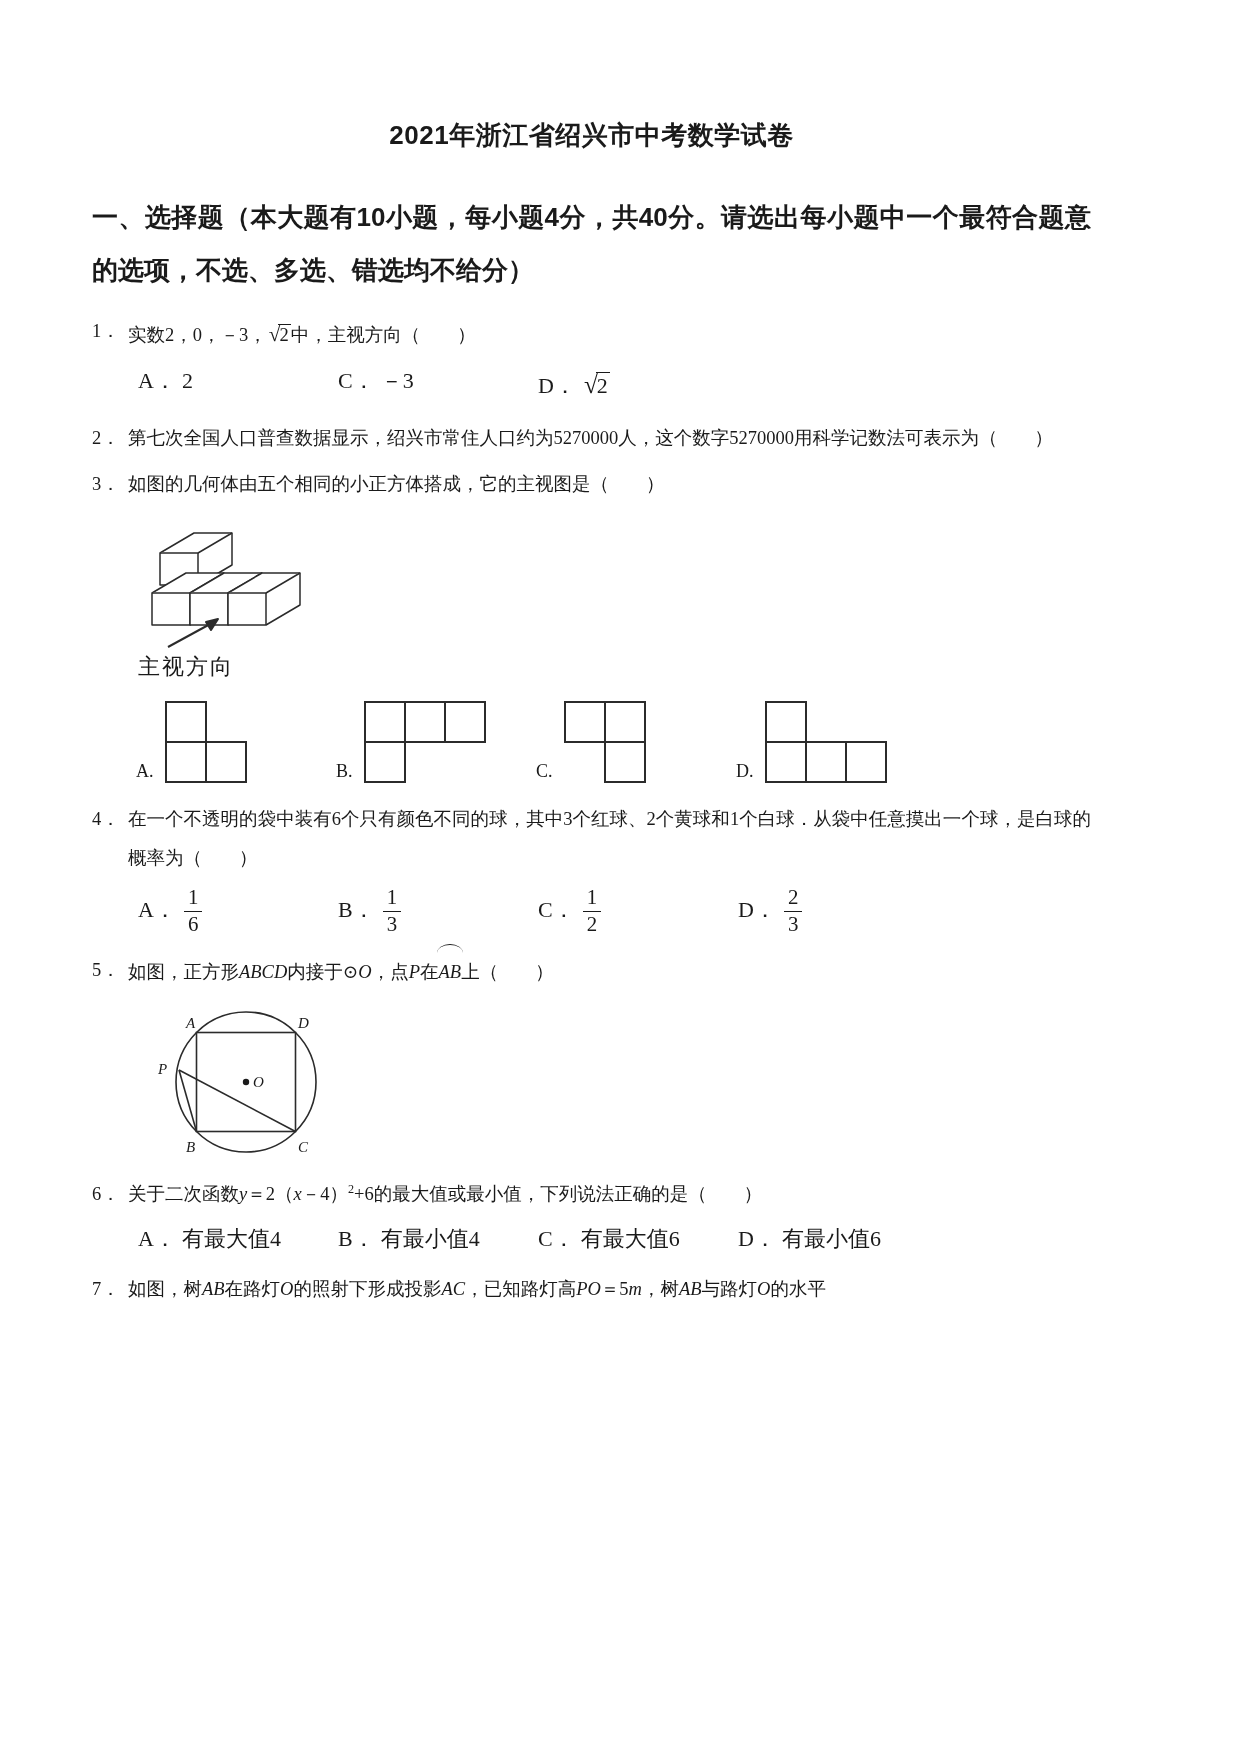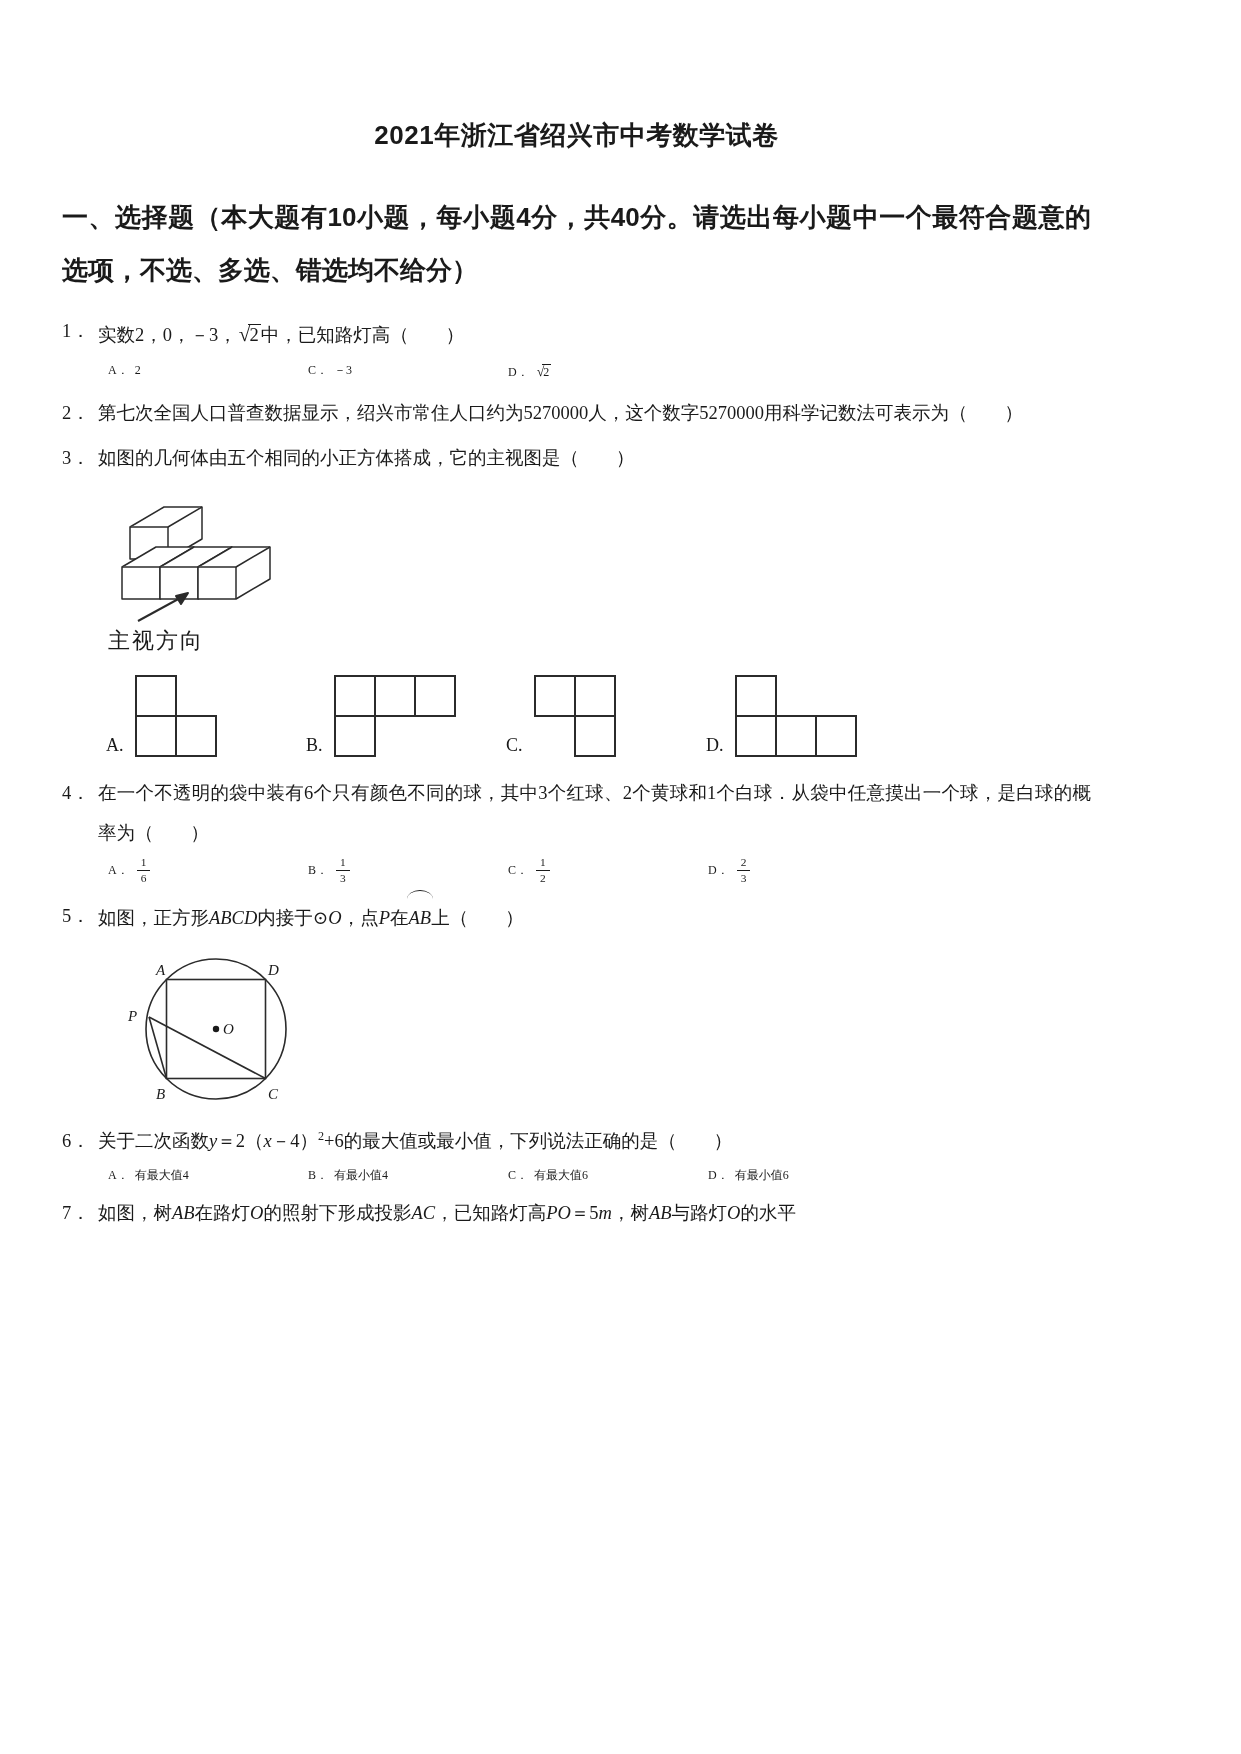--- a/index.html
+++ b/index.html
@@ -12,21 +12,21 @@
     width: 1241px;
     height: 1754px;
     font-family: "Liberation Serif", "DejaVu Serif", serif;
     color: #1a1a1a;
     position: relative;
     overflow: hidden;
   }
   .page {
     width: 1241px;
     height: 1754px;
-    padding: 118px 150px 0 62px;
+    padding: 118px 150px 0 92px;
     position: relative;
   }
   .doc-title {
     text-align: center;
     font-size: 26px;
     font-weight: bold;
     letter-spacing: 0.5px;
     margin: 0 0 38px 0;
     font-family: "Liberation Sans", "DejaVu Sans", sans-serif;
   }
@@ -49,21 +49,21 @@
     text-align: justify;
     position: relative;
   }
   .q-num {
     position: absolute;
     left: 0;
     top: 0;
   }
   .options {
     display: flex;
-    font-size: 12px;
+    font-size: 22px;
     line-height: 2.2;
     padding-left: 46px;
   }
   .opt {
     width: 200px;
     flex: 0 0 200px;
     white-space: nowrap;
   }
   .opt-label { margin-right: 6px; }
   .opt-last { flex: 1 1 auto; width: auto; }
@@ -143,21 +143,21 @@
 <body>
 
 <div class="page">
 
   <h1 class="doc-title">2021年浙江省绍兴市中考数学试卷</h1>
 
   <div class="section-heading">一、选择题（本大题有10小题，每小题4分，共40分。请选出每小题中一个最符合题意的选项，不选、多选、错选均不给分）</div>
 
   <div class="question">
     <div class="q-stem">
-      <span class="q-num">1．</span><span>实数2，0，－3，</span><span class="sqrt"><span class="radical">√</span><span class="rad-body">2</span></span><span>中，已知路灯高（　　）</span>
+      <span class="q-num">1．</span><span>实数2，0，－3，</span><span class="sqrt"><span class="radical">√</span><span class="rad-body">2</span></span><span>中，主视方向（　　）</span>
     </div>
     <div class="options">
       <div class="opt"><span class="opt-label">A．</span><span>2</span></div>
       <div class="opt"><span class="opt-label">C．</span><span>－3</span></div>
       <div class="opt opt-last"><span class="opt-label">D．</span><span class="sqrt"><span class="radical">√</span><span class="rad-body">2</span></span></div>
     </div>
   </div>
 
   <div class="question">
     <div class="q-stem">

